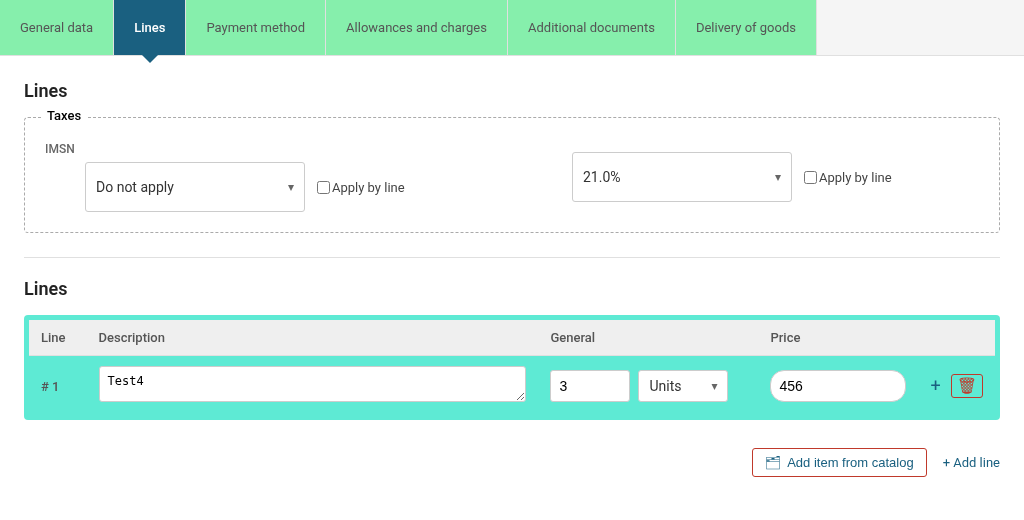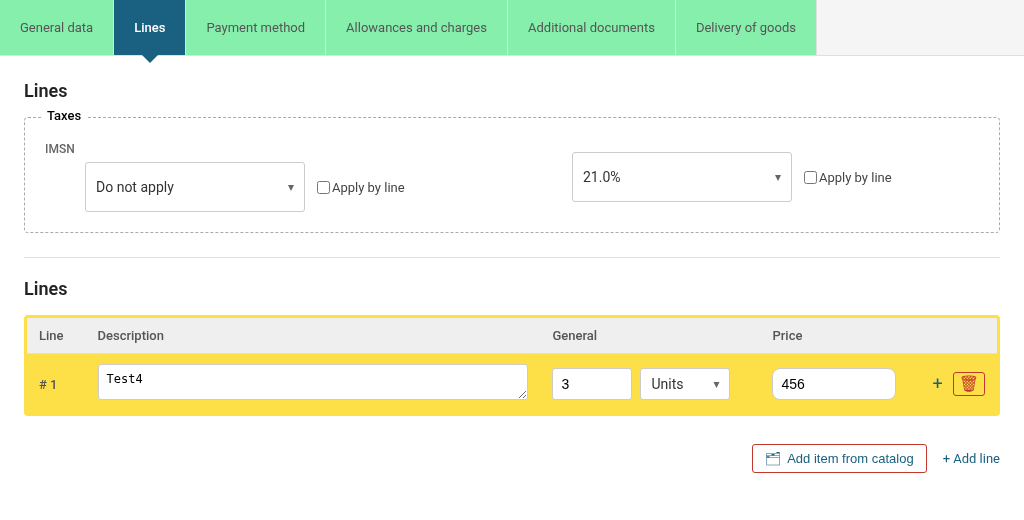--- a/index.html
+++ b/index.html
@@ -142,22 +142,22 @@
       margin-bottom: 20px;
     }
 
     
     .lines-section {
       margin-bottom: 16px;
     }
     .lines-table {
       width: 100%;
       border-collapse: collapse;
-      background: #fde047;
-      border: 3px solid #7f1d1d;
+      background: #5eead4;
+      border: 5px solid #7f1d1d;
       border-radius: 4px;
       overflow: hidden;
     }
     .lines-table thead tr {
       background: #efefef;
     }
     .lines-table th {
       text-align: left;
       padding: 10px 12px;
       font-size: 13px;
@@ -200,23 +200,23 @@
       border: 1px solid #ccc;
       border-radius: 3px;
       padding: 7px 10px;
       background: #fff;
       cursor: pointer;
       min-width: 90px;
       font-size: 14px;
       color: #333;
     }
     .price-input {
-      width: 124px;
-      border: 1px solid #ccc;
-      border-radius: 8px;
+      width: 136px;
+      border: 1px solid #ccc;
+      border-radius: 14px;
       padding: 7px 8px;
       font-size: 14px;
       background: #fff;
     }
     .row-actions {
       display: flex;
       align-items: center;
       gap: 10px;
     }
     .add-btn {

